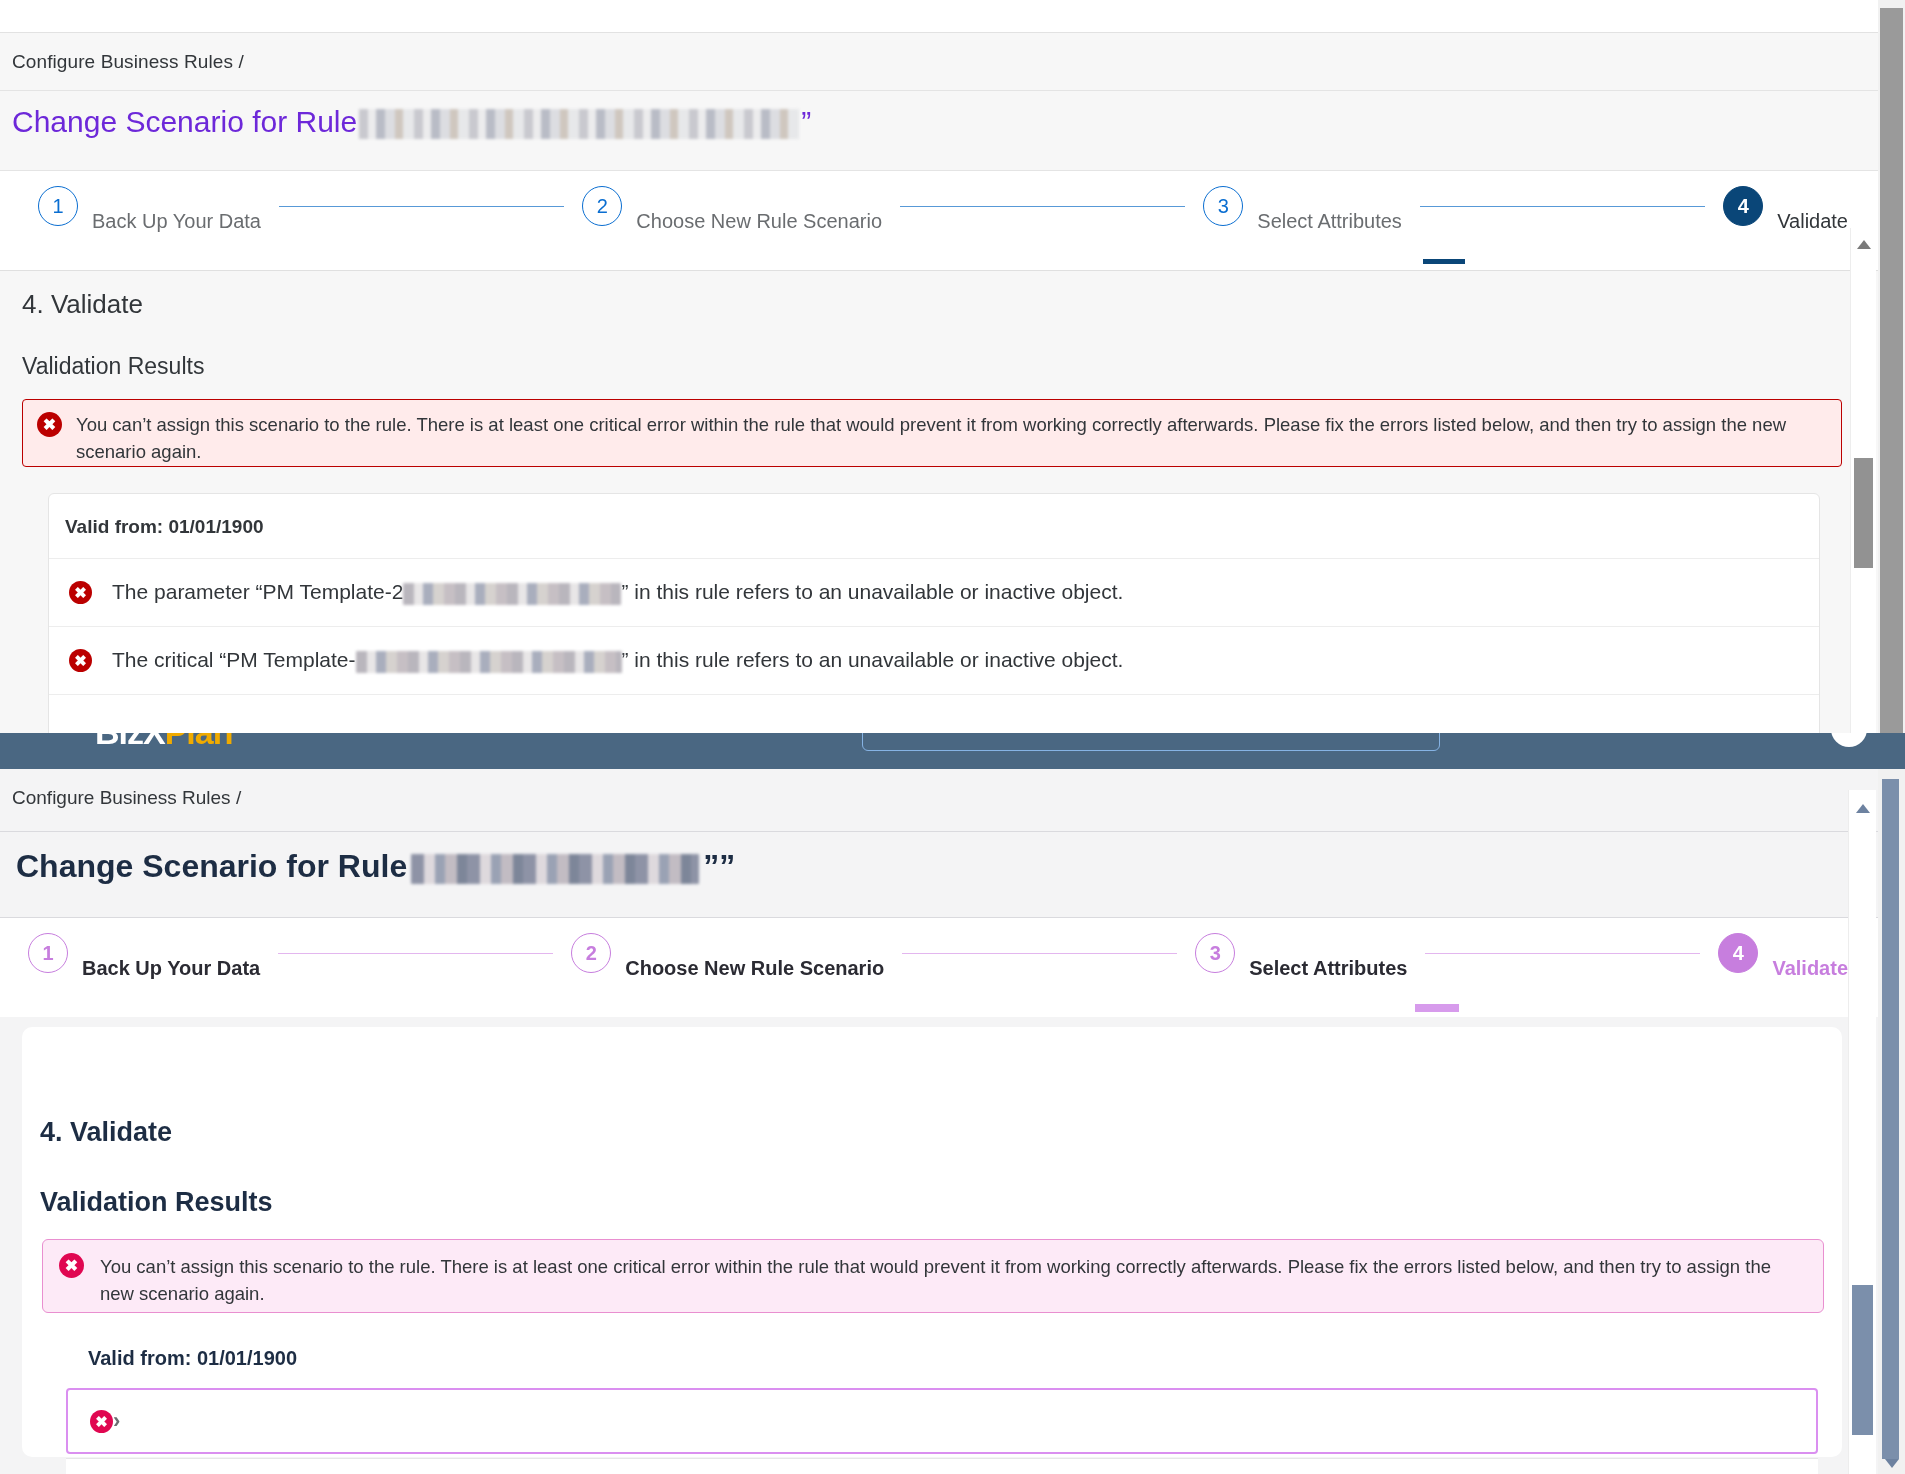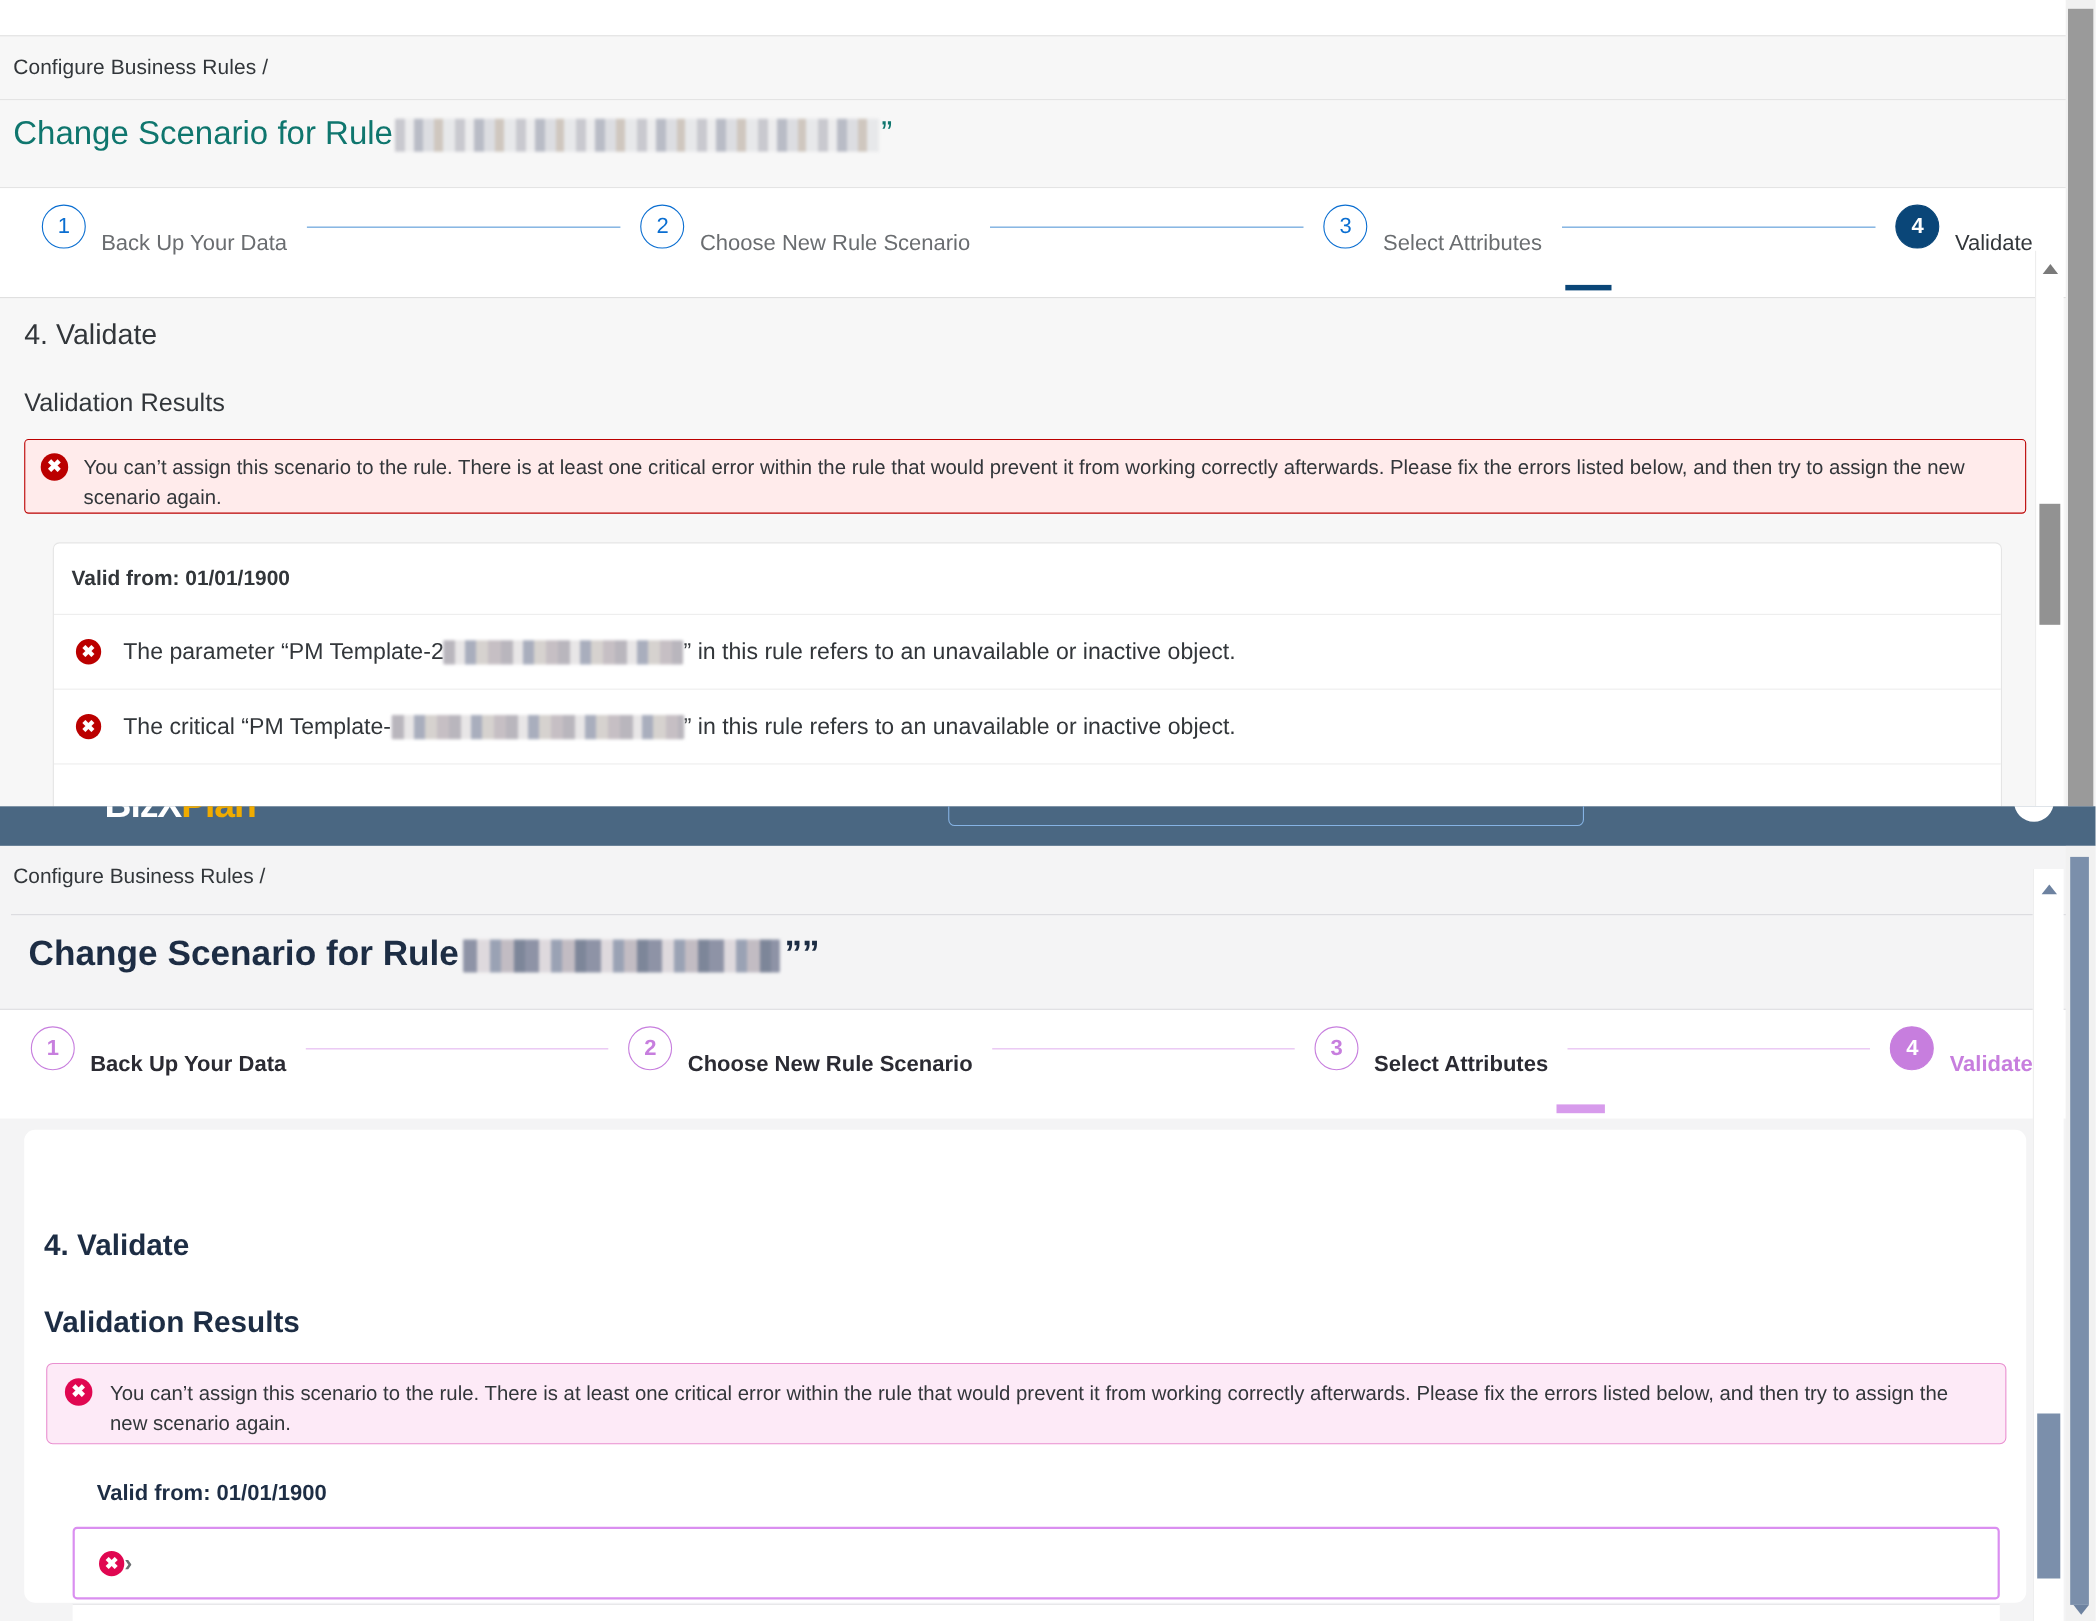--- a/index.html
+++ b/index.html
@@ -22,21 +22,21 @@
   .panelA .breadcrumb {
     position: absolute; left: 12px; top: 18px;
     font-size: 19px; color: #32363a; letter-spacing: 0.1px;
   }
   .panelA .title-bar {
     position: absolute; left: 0; top: 90px; width: 1878px; height: 80px;
     background: #f7f7f7; border-top: 1px solid #e4e4e4;
   }
   .panelA .page-title {
     position: absolute; left: 12px; top: 14px;
-    font-size: 30px; color: #0f766e; font-weight: 400; white-space: nowrap;
+    font-size: 30px; color: #6d28d9; font-weight: 400; white-space: nowrap;
   }
   .panelA .wizard {
     position: absolute; left: 0; top: 170px; width: 1878px; height: 100px;
     background: #ffffff; border-top: 1px solid #e4e4e4;
   }
   .panelA .content {
     position: absolute; left: 0; top: 270px; width: 1878px; bottom: 0;
     background: #f7f7f7; border-top: 1px solid #e0e0e0;
   }
 
@@ -124,21 +124,21 @@
     background: #f4f4f5; overflow: hidden;
     font-weight: 700;
   }
   .panelB .breadcrumb-bar {
     position: absolute; left: 0; top: 0; width: 1878px; height: 62px; background: #f4f4f5;
   }
   .panelB .breadcrumb {
     position: absolute; left: 12px; top: 18px; font-size: 19px; color: #32363a; font-weight: 400;
   }
   .panelB .title-bar {
-    position: absolute; left: 10px; top: 62px; width: 1878px; height: 86px;
+    position: absolute; left: 0; top: 62px; width: 1878px; height: 86px;
     background: #f4f4f5; border-top: 1px solid #dadade;
   }
   .panelB .page-title {
     position: absolute; left: 16px; top: 16px; font-size: 32px; font-weight: 700;
     color: #1d2d44; white-space: nowrap;
   }
   .panelB .wizard {
     position: absolute; left: 0; top: 148px; width: 1878px; height: 100px;
     background: #ffffff; border-top: 1px solid #dadade;
   }

